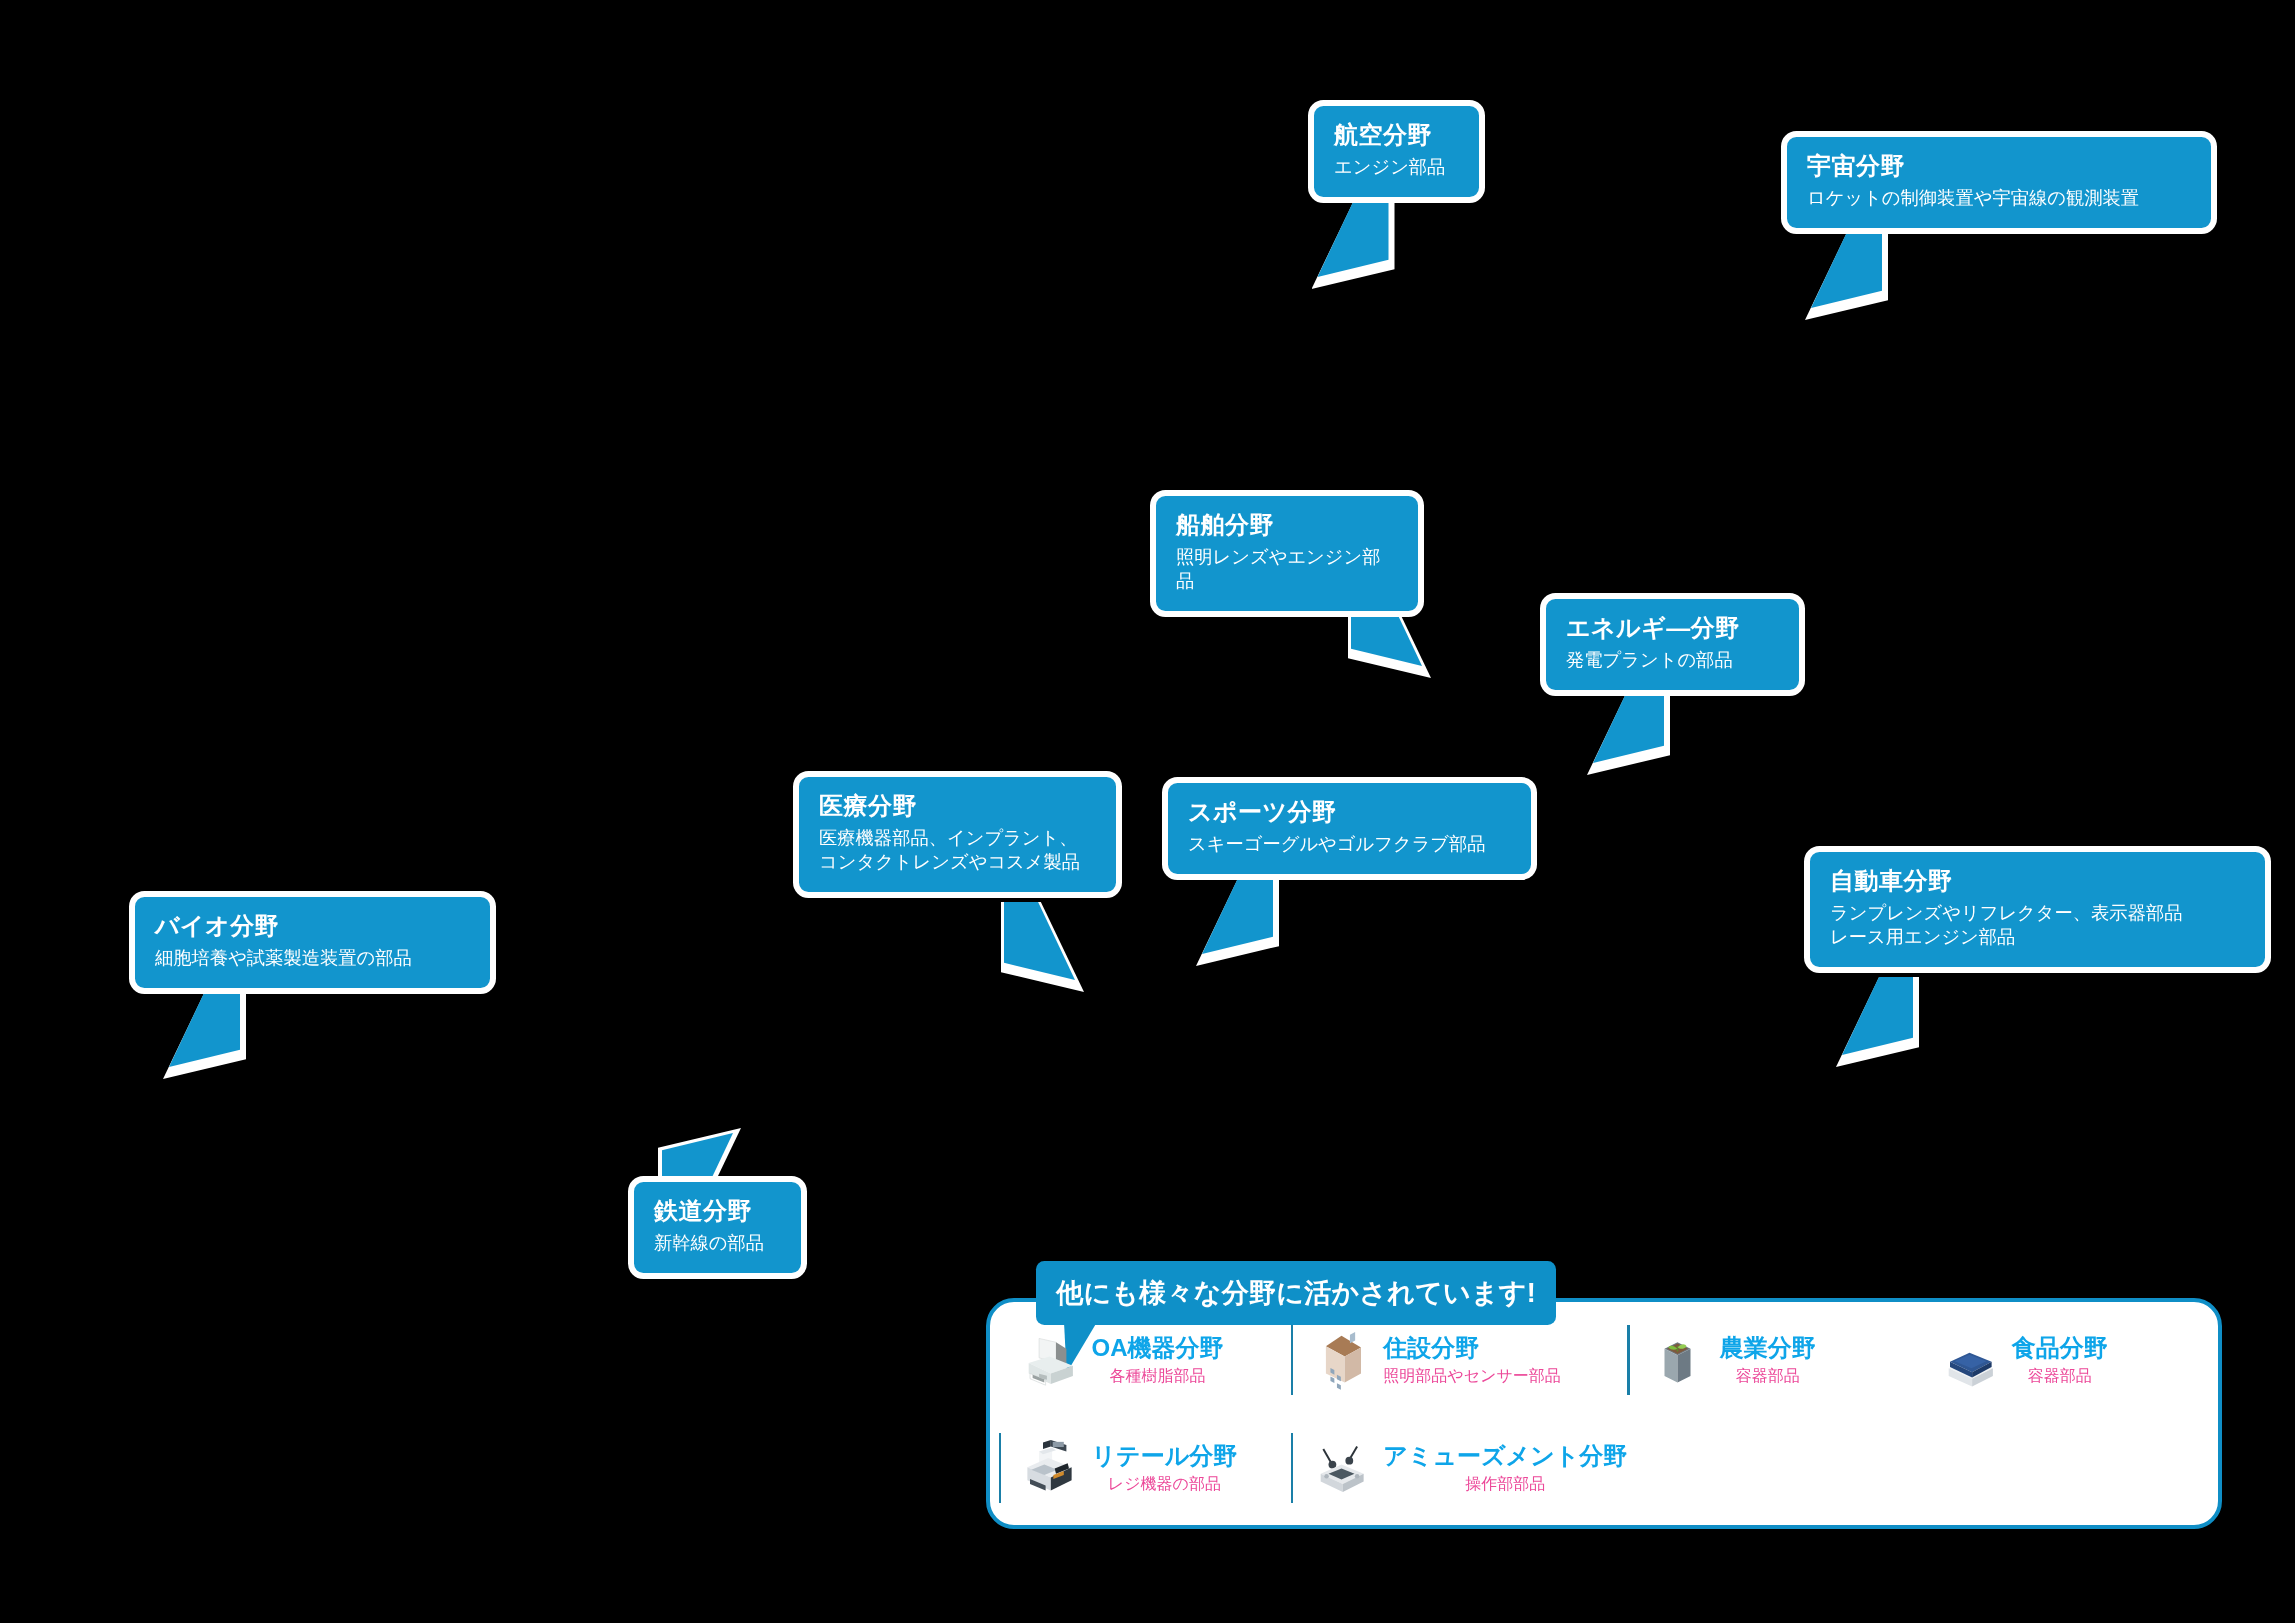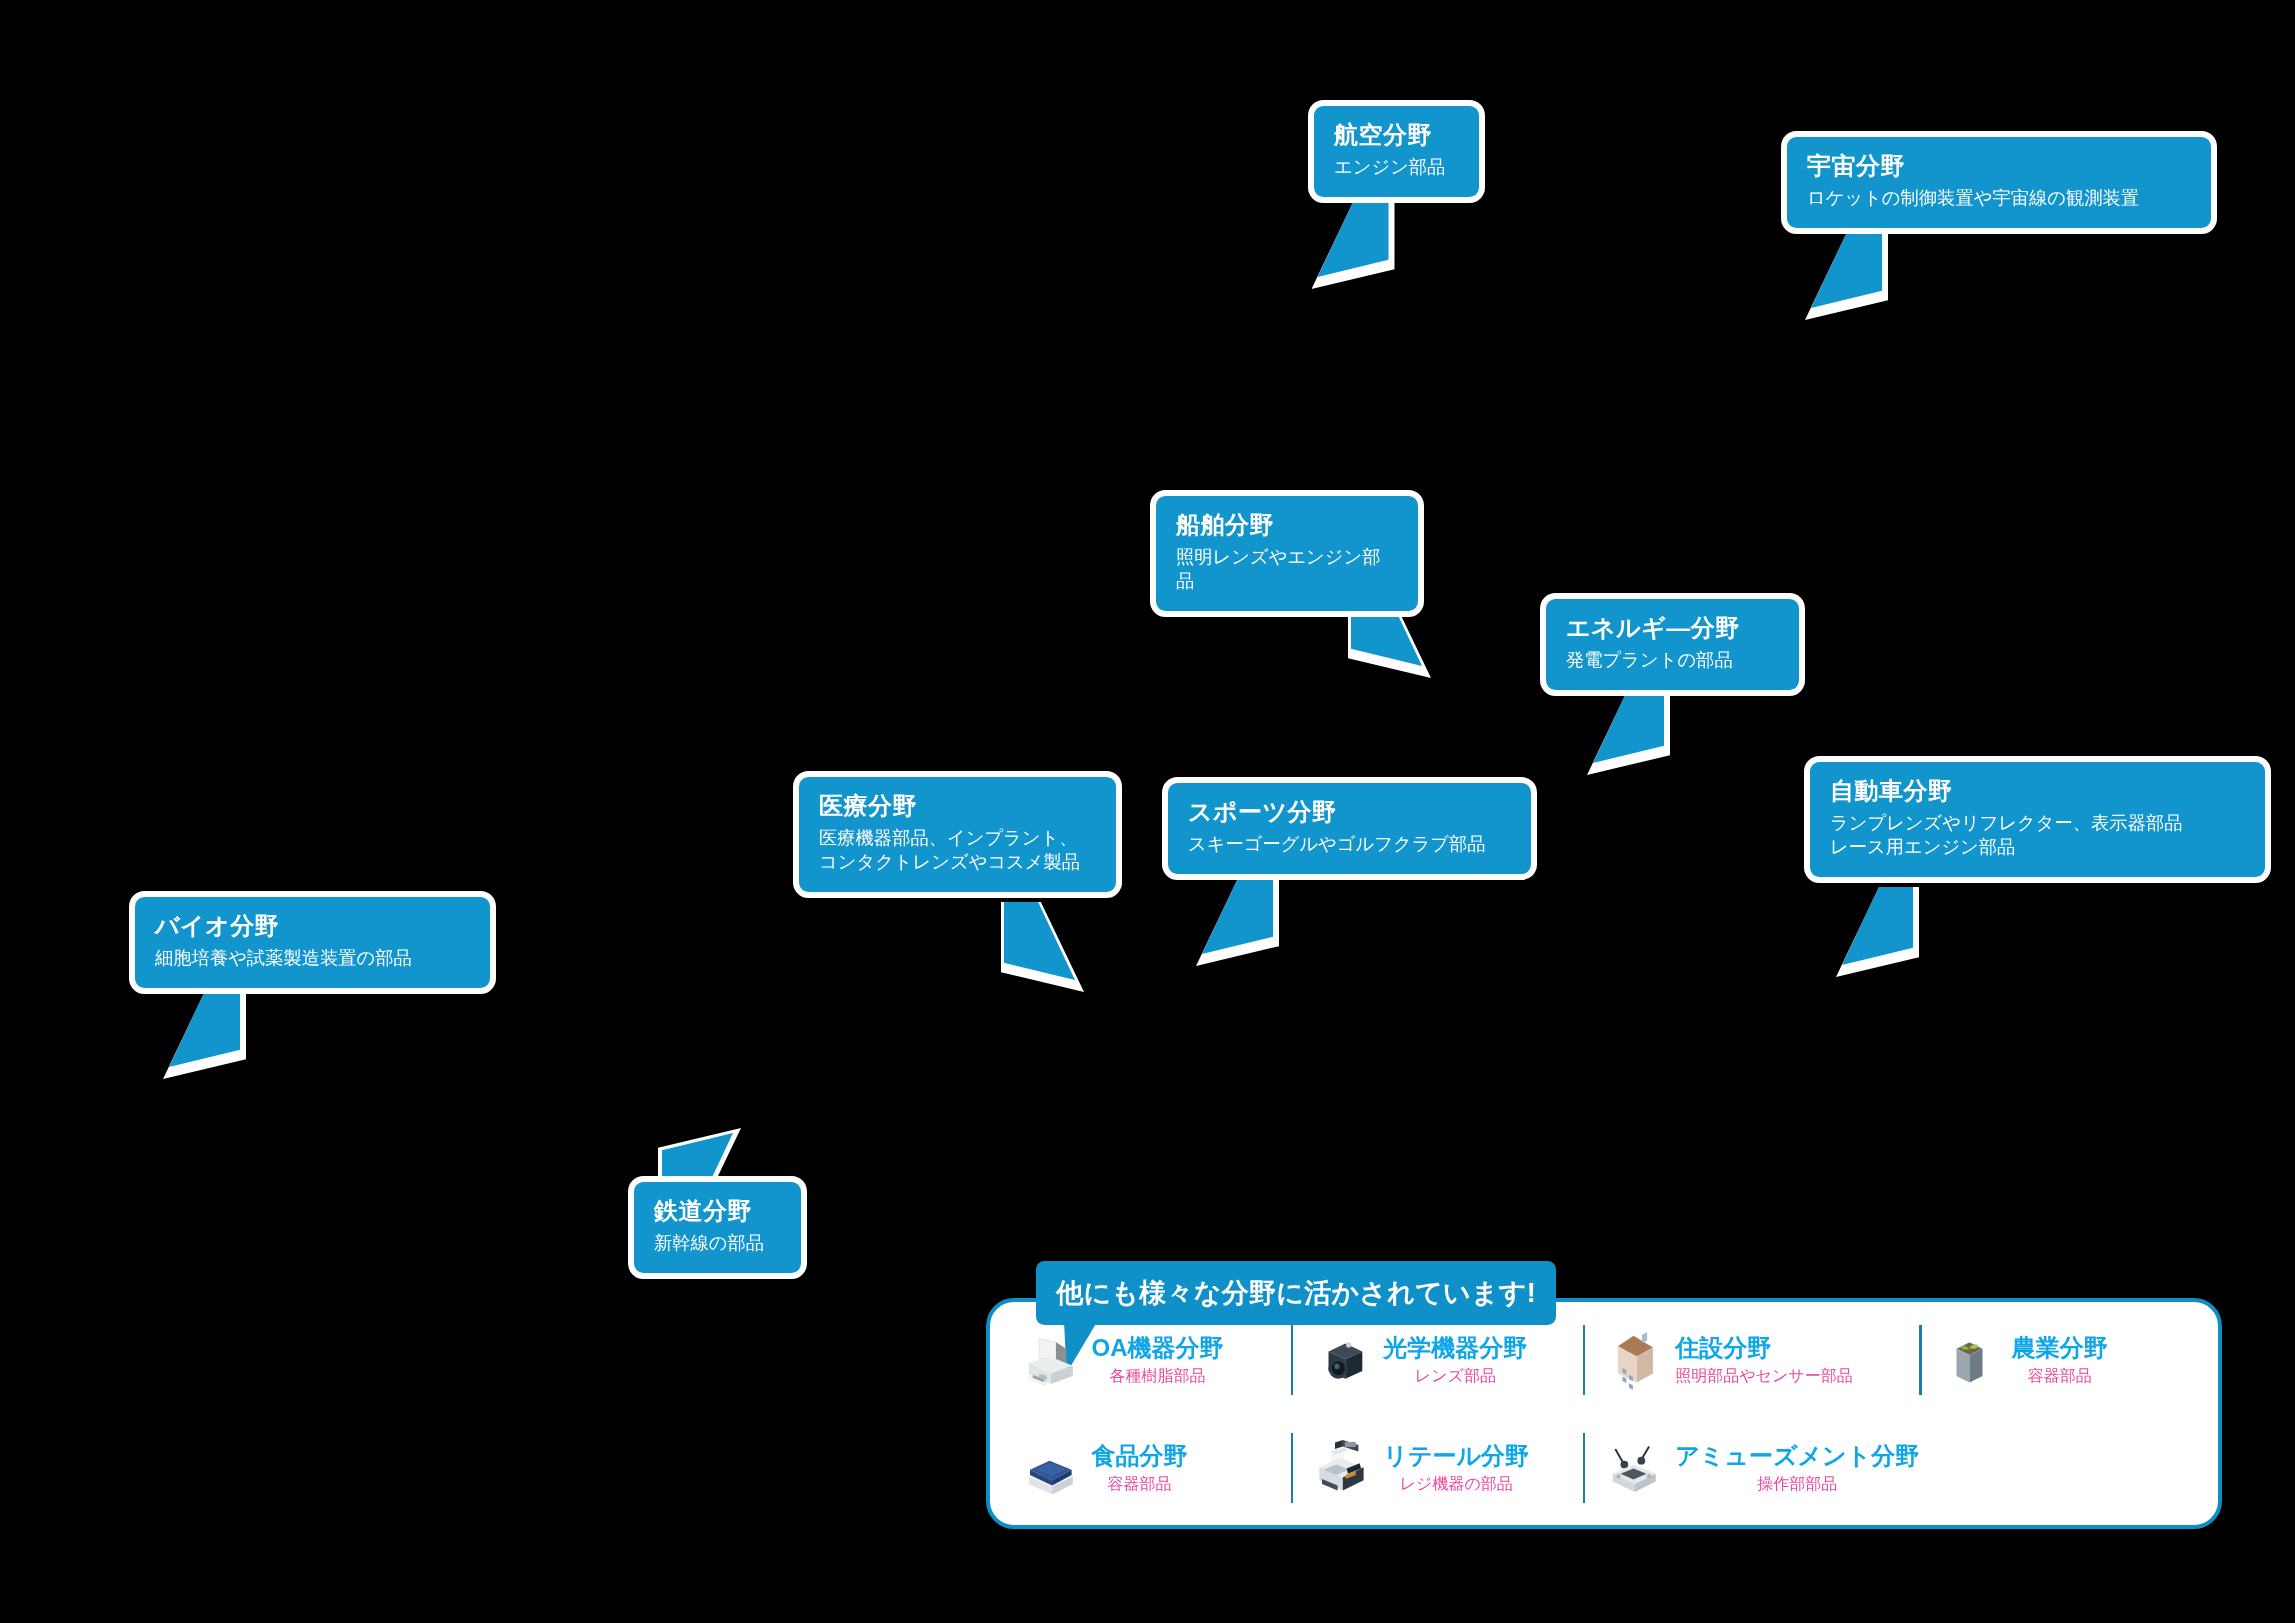--- a/index.html
+++ b/index.html
@@ -198,21 +198,21 @@
 
 <div class="callout" id="c-sports" style="left:1162px; top:777px; width:375px;">
   <div class="tail-outline tail-dl-o" style="left:34px; top:99px;"></div>
   <div class="tail tail-dl" style="left:40px; top:99px;"></div>
   <div class="bubble">
     <div class="title">スポーツ分野</div>
     <div class="desc">スキーゴーグルやゴルフクラブ部品</div>
   </div>
 </div>
 
-<div class="callout" id="c-automotive" style="left:1804px; top:756px; width:467px;">
+<div class="callout" id="c-automotive" style="left:1804px; top:846px; width:467px;">
   <div class="tail-outline tail-dl-o" style="left:32px; top:131px;"></div>
   <div class="tail tail-dl" style="left:38px; top:131px;"></div>
   <div class="bubble">
     <div class="title">自動車分野</div>
     <div class="desc">ランプレンズやリフレクター、表示器部品
 レース用エンジン部品</div>
   </div>
 </div>
 
 <div class="callout" id="c-bio" style="left:129px; top:891px; width:367px;">
@@ -255,38 +255,20 @@
         <polygon points="24,72 42,79 42,84 24,77" fill="#9aa2a2"></polygon>
         <rect x="34" y="62" width="12" height="6" fill="#b5bdbd" transform="skewY(14)"></rect>
       </svg>
     </span>
     <span class="cell-text">
       <span class="cell-title">OA機器分野</span>
       <span class="cell-desc">各種樹脂部品</span>
     </span>
   </div>
 
-  <div class="grid-cell">
-    <span class="sep"></span>
-    <span class="cell-icon">
-      <svg viewBox="0 0 100 100">
-        <polygon points="30,36 56,24 82,36 56,48" fill="#3d4a56"></polygon>
-        <polygon points="30,36 56,48 56,78 30,66" fill="#2b3742"></polygon>
-        <polygon points="56,48 82,36 82,66 56,78" fill="#1f2933"></polygon>
-        <ellipse cx="45" cy="62" rx="15" ry="16" fill="#2e3b46"></ellipse>
-        <ellipse cx="45" cy="62" rx="10" ry="11" fill="#121a21"></ellipse>
-        <ellipse cx="43" cy="59" rx="4" ry="4.5" fill="#46606f"></ellipse>
-        <circle cx="61" cy="26" r="4" fill="#c9d4da"></circle>
-      </svg>
-    </span>
-    <span class="cell-text">
-      <span class="cell-title">光学機器分野</span>
-      <span class="cell-desc">レンズ部品</span>
-    </span>
-  </div>
 
   <div class="grid-cell">
     <span class="sep"></span>
     <span class="cell-icon">
       <svg viewBox="0 0 100 100">
         <polygon points="50,12 80,30 55,44 26,28" fill="#a87b55"></polygon>
         <polygon points="26,28 55,44 55,84 26,70" fill="#e7d6c8"></polygon>
         <polygon points="55,44 80,30 80,70 55,84" fill="#d2b9a6"></polygon>
         <rect x="33" y="44" width="6" height="7" fill="#8fa6bb" transform="skewY(28)"></rect>
         <rect x="43" y="49" width="6" height="7" fill="#8fa6bb" transform="skewY(28)"></rect>

